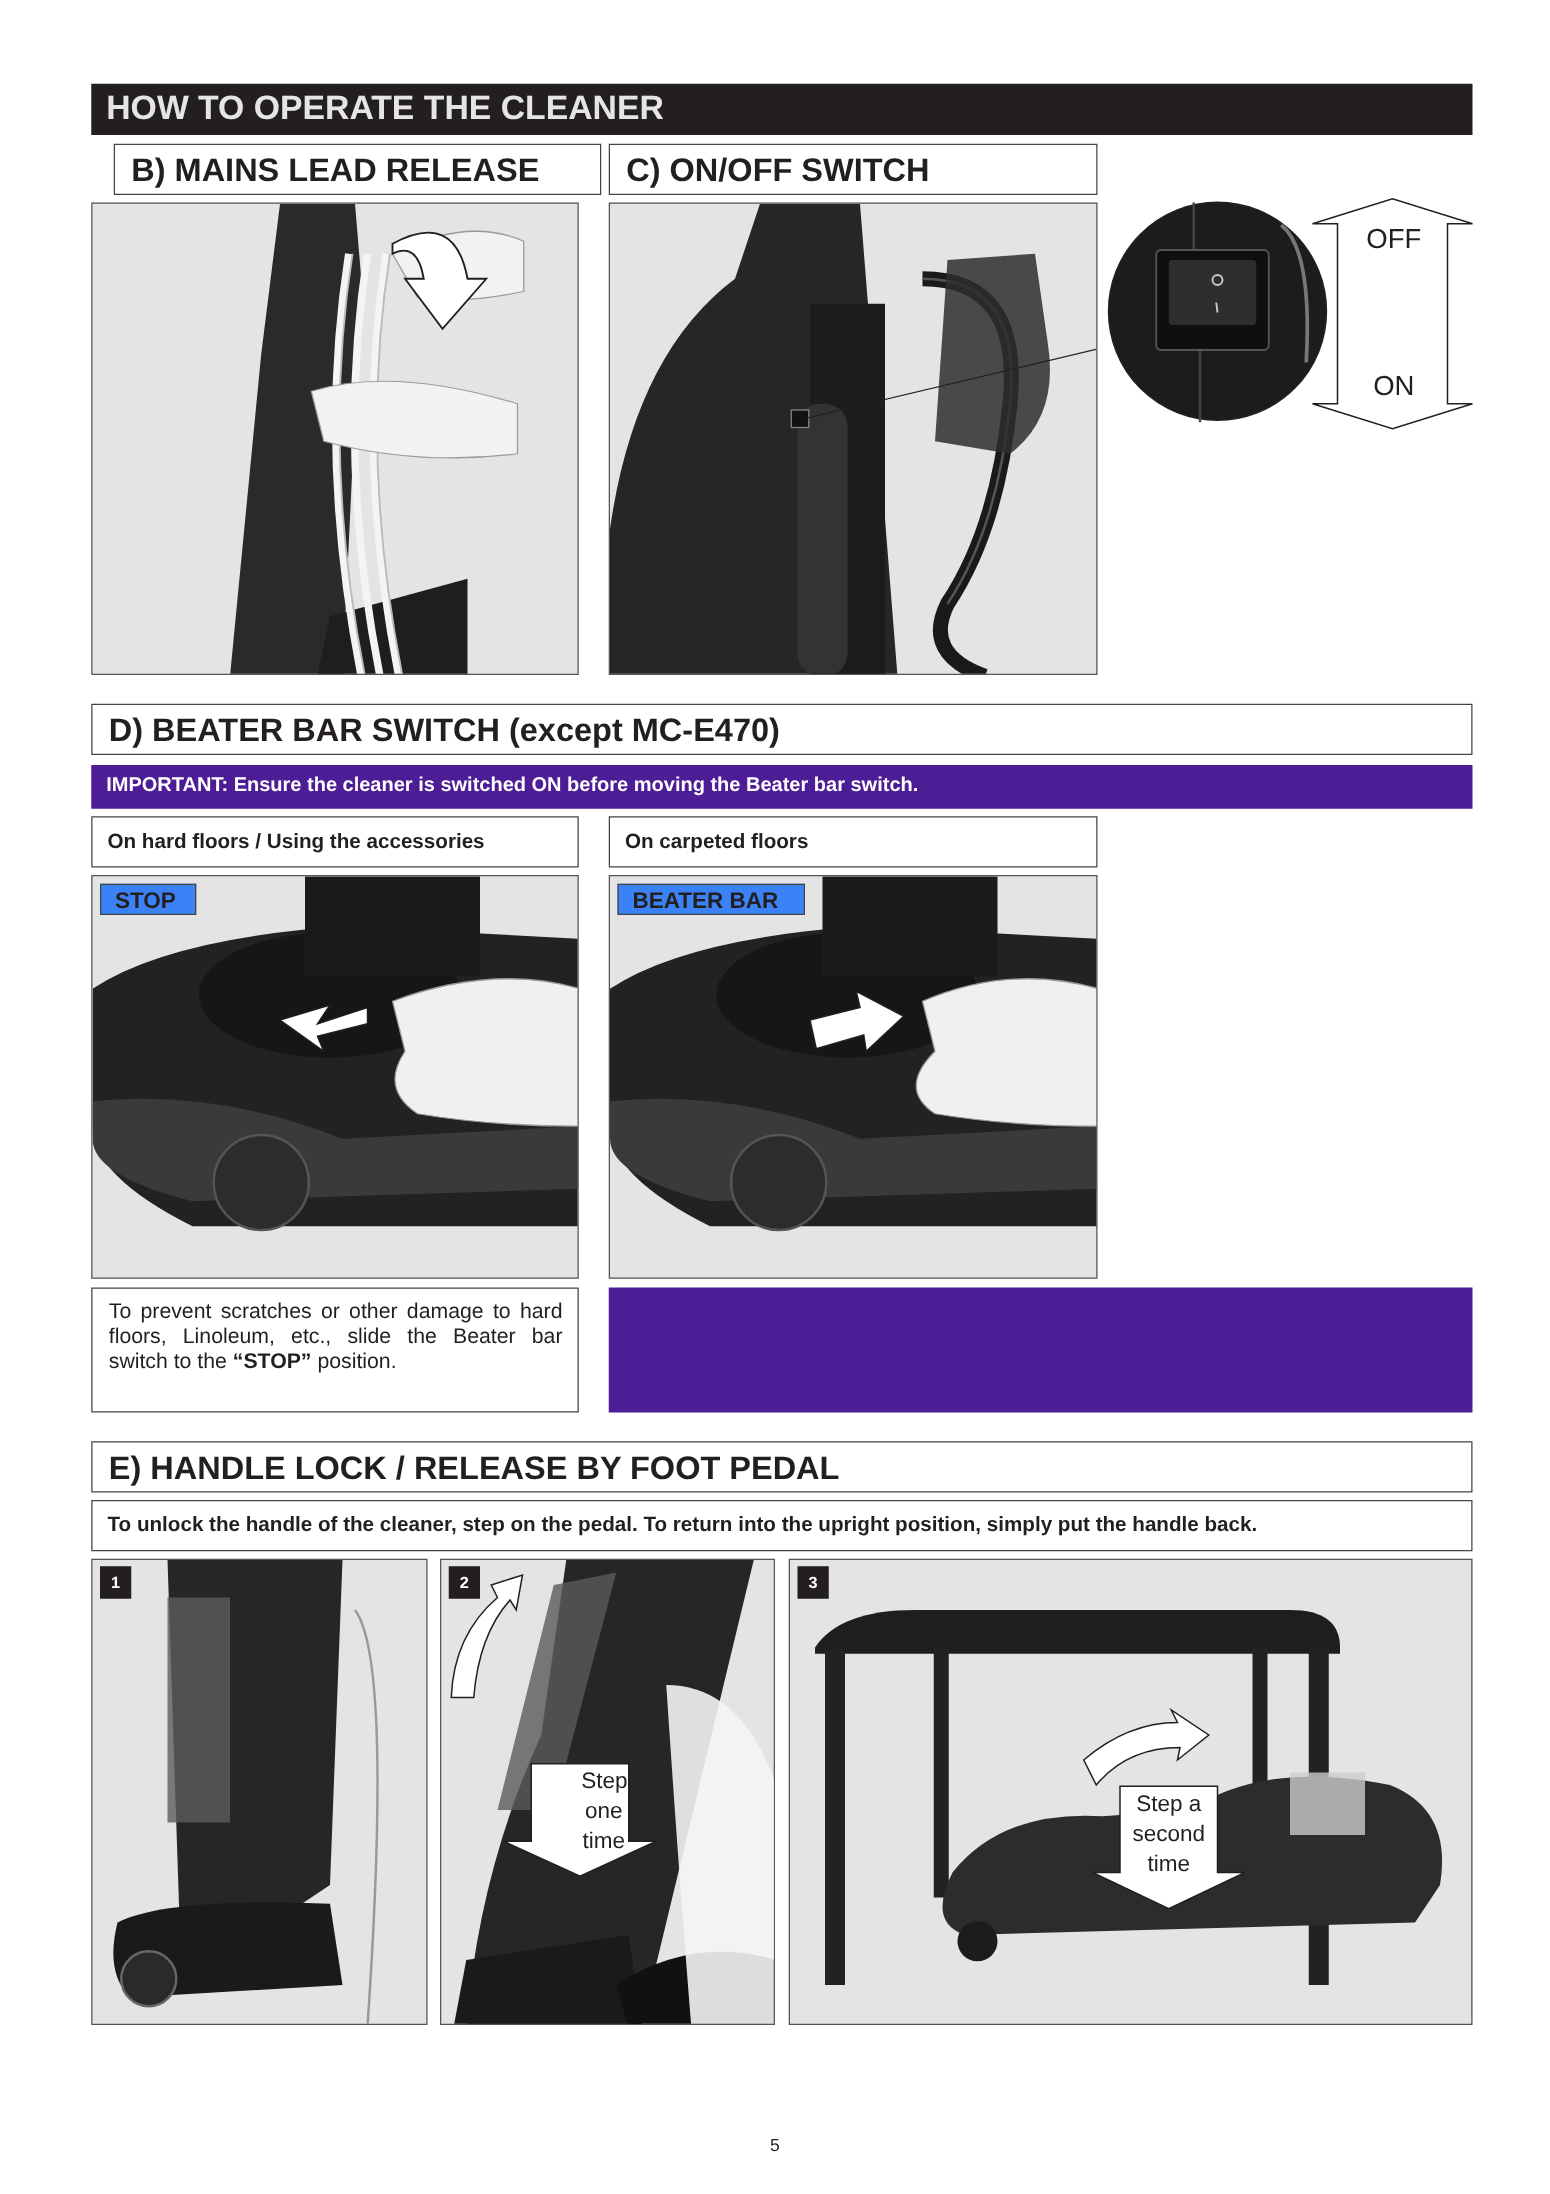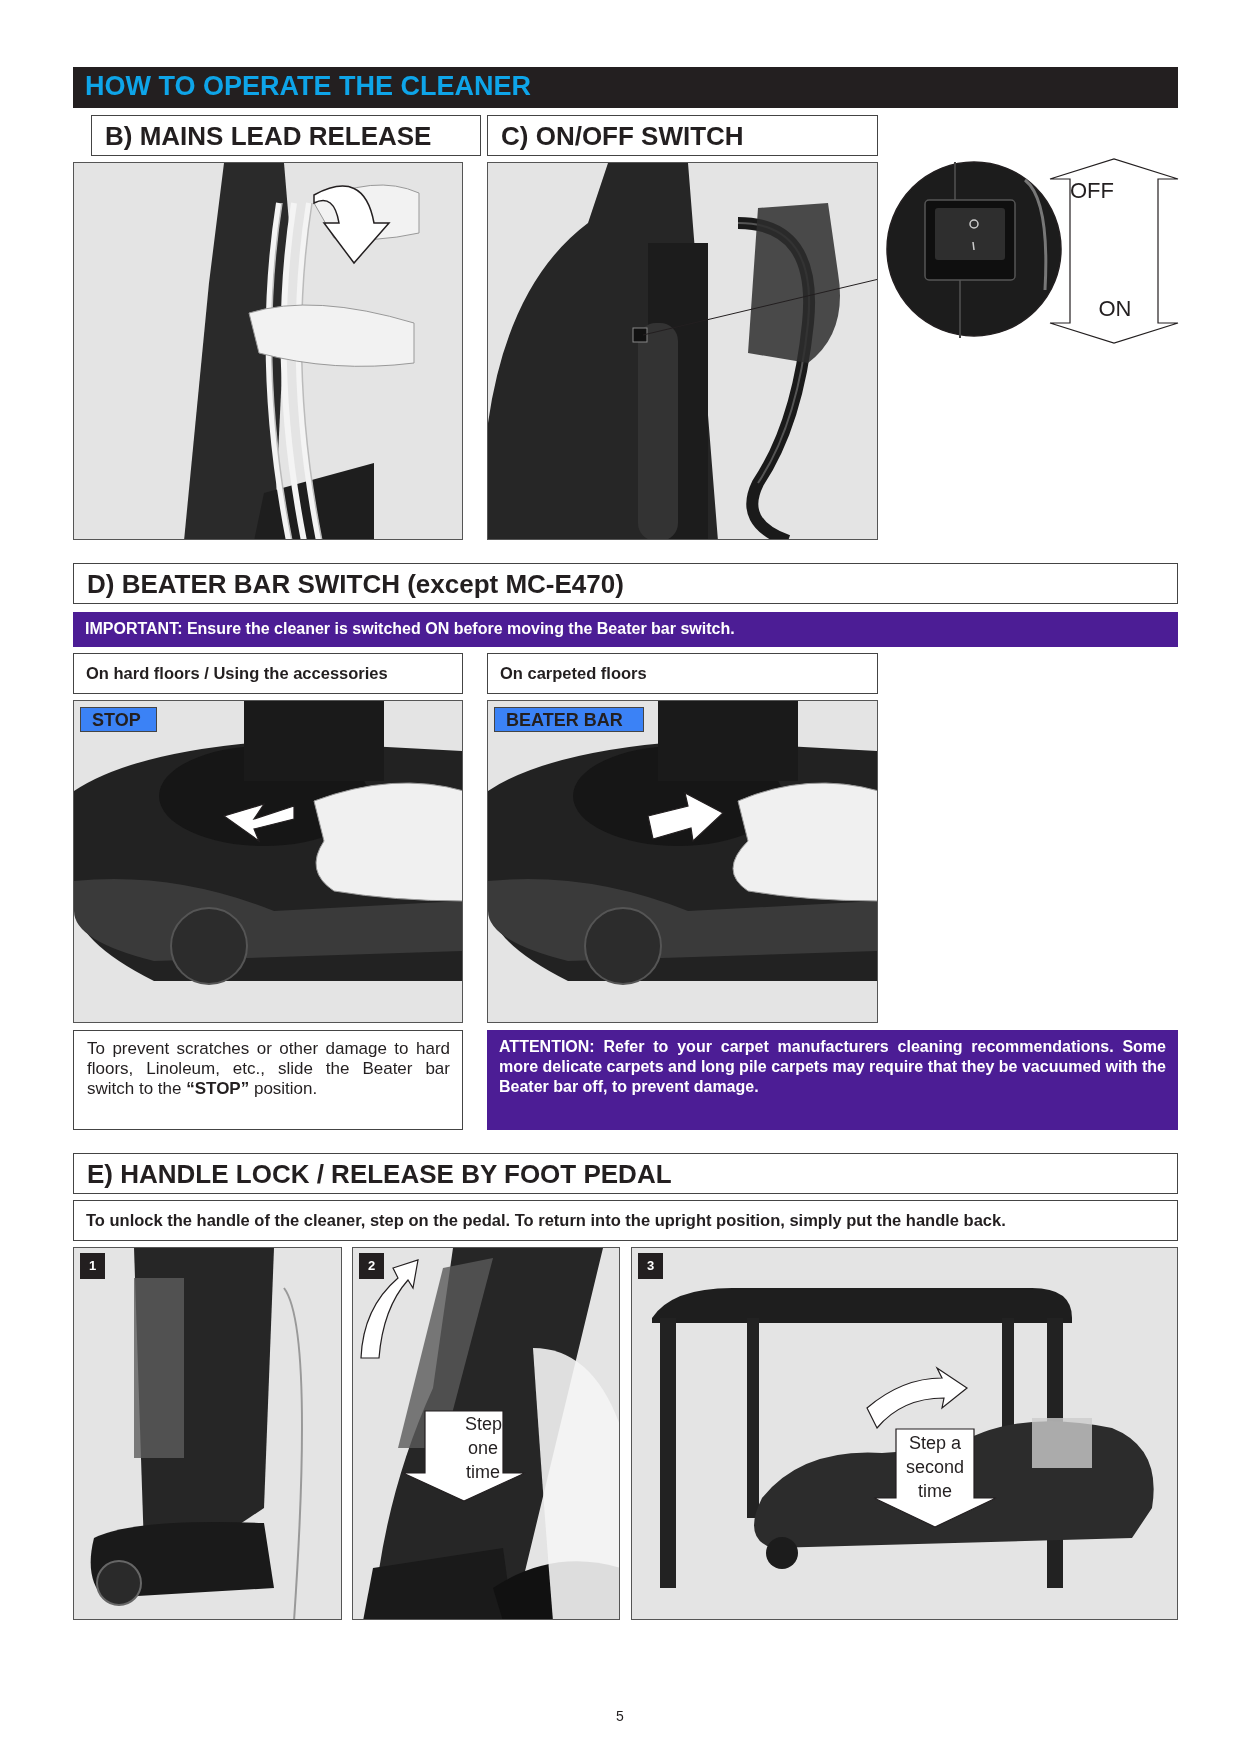--- a/index.html
+++ b/index.html
@@ -1,18 +1,18 @@
 <!DOCTYPE html>
 <html><head>
 <meta charset="utf-8">
 <style>
   html,body{margin:0;padding:0;background:#fff;}
   body{width:1240px;height:1755px;position:relative;font-family:"Liberation Sans",sans-serif;color:#231f20;overflow:hidden;}
   .abs{position:absolute;box-sizing:border-box;}
-  .titlebar{left:73px;top:67px;width:1105px;height:41px;background:#231f20;color:#0ea5e9;font-weight:bold;font-size:27px;padding:4px 0 0 12px;}
+  .titlebar{left:73px;top:67px;width:1105px;height:41px;background:#231f20;color:#e5e5e5;font-weight:bold;font-size:27px;padding:4px 0 0 12px;}
   .hbox{border:1.5px solid #444;background:#fff;font-weight:bold;font-size:26px;padding:5px 0 0 13px;}
   .sbox{border:1.5px solid #444;background:#fff;font-weight:bold;font-size:16.5px;padding:10px 0 16px 12px;}
   .photo{border:1.5px solid #555;background:#e4e4e4;overflow:hidden;}
   .graybar{background:#4c1d95;color:#fff;font-weight:bold;font-size:16px;}
   .tag{background:#3b82f6;border:1.5px solid #444;font-weight:bold;font-size:18px;padding:2px 0 0 11px;}
   .num{background:#231f20;color:#fff;font-weight:bold;font-size:13px;text-align:center;line-height:26px;}
   .bodytext{font-size:17px;line-height:20px;text-align:justify;}
   .callout{font-size:18px;line-height:24px;text-align:center;color:#231f20;}
   svg{display:block;}
 </style>
@@ -73,21 +73,21 @@
     <circle cx="89" cy="64" r="4" fill="none" stroke="#ccc" stroke-width="1.5"></circle>
     <line x1="88" y1="82" x2="89" y2="90" stroke="#ccc" stroke-width="1.5"></line>
   </svg>
 </div>
 
 <div class="abs" style="left:1048px;top:157px;width:132px;height:188px;">
   <svg width="132" height="188" viewBox="0 0 132 188">
     <path d="M2 22 L66 2 L130 22 L110 22 L110 166 L130 166 L66 186 L2 166 L22 166 L22 22 Z" fill="#fff" stroke="#231f20" stroke-width="1.2"></path>
   </svg>
 </div>
-<div class="abs" style="left:1070px;top:178px;width:90px;text-align:left;font-size:22px;">OFF</div>
+<div class="abs" style="left:1070px;top:178px;width:90px;text-align:center;font-size:22px;">OFF</div>
 <div class="abs" style="left:1070px;top:296px;width:90px;text-align:center;font-size:22px;">ON</div>
 
 <div class="abs hbox" style="left:73px;top:563px;width:1105px;height:41px;">D) BEATER BAR SWITCH (except MC-E470)</div>
 <div class="abs graybar" style="left:73px;top:612px;width:1105px;height:35px;padding:8px 0 0 12px;">IMPORTANT: Ensure the cleaner is switched ON before moving the Beater bar switch.</div>
 
 <div class="abs sbox" style="left:73px;top:653px;width:390px;height:41px;">On hard floors / Using the accessories</div>
 <div class="abs sbox" style="left:487px;top:653px;width:391px;height:41px;">On carpeted floors</div>
 
 <div class="abs photo" style="left:73px;top:700px;width:390px;height:323px;">
   <svg width="390" height="323" viewBox="0 0 390 323">
@@ -113,21 +113,20 @@
     <path d="M160 115 L200 105 L197 92 L235 112 L205 140 L203 127 L165 138 Z" fill="#fff" stroke="#231f20" stroke-width="1.2"></path>
   </svg>
 </div>
 <div class="abs tag" style="left:494px;top:707px;width:150px;height:25px;">BEATER BAR</div>
 
 <div class="abs" style="left:73px;top:1030px;width:390px;height:100px;border:1.5px solid #444;padding:8px 12px 0 13px;">
   <div class="bodytext"><span>To prevent scratches or other damage to hard floors, Linoleum, etc., slide the Beater bar switch to the </span><b>“STOP”</b><span> position.</span></div>
 </div>
 
 <div class="abs graybar" style="left:487px;top:1030px;width:691px;height:100px;padding:7px 12px 0 12px;line-height:20px;">
-  <div style="text-align:justify;">ATTENTION: Refer to your carpet manufacturers cleaning recommendations. Some more delicate carpets and long pile carpets may require that they be vacuumed with the Beater bar off, to prevent damage.</div>
 </div>
 
 <div class="abs hbox" style="left:73px;top:1153px;width:1105px;height:41px;">E) HANDLE LOCK / RELEASE BY FOOT PEDAL</div>
 <div class="abs sbox" style="left:73px;top:1200px;width:1105px;height:41px;">To unlock the handle of the cleaner, step on the pedal. To return into the upright position, simply put the handle back.</div>
 
 <div class="abs photo" style="left:73px;top:1247px;width:269px;height:373px;">
   <svg width="269" height="373" viewBox="0 0 269 373">
     <path d="M60 0 L200 0 L190 260 L130 300 L70 300 Z" fill="#262626"></path>
     <rect x="60" y="30" width="50" height="180" fill="#5c5c5c" opacity="0.8"></rect>
     <path d="M20 290 Q60 270 190 275 L200 340 L30 350 Q10 330 20 290 Z" fill="#1a1a1a"></path>

